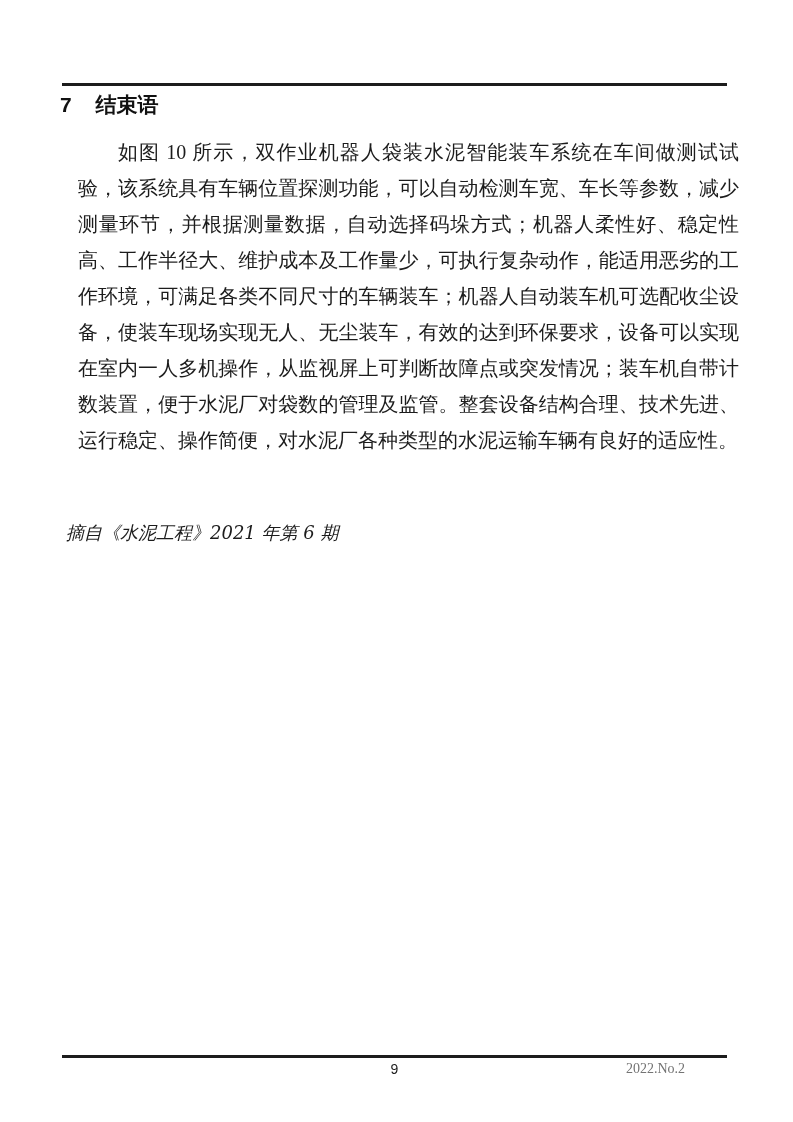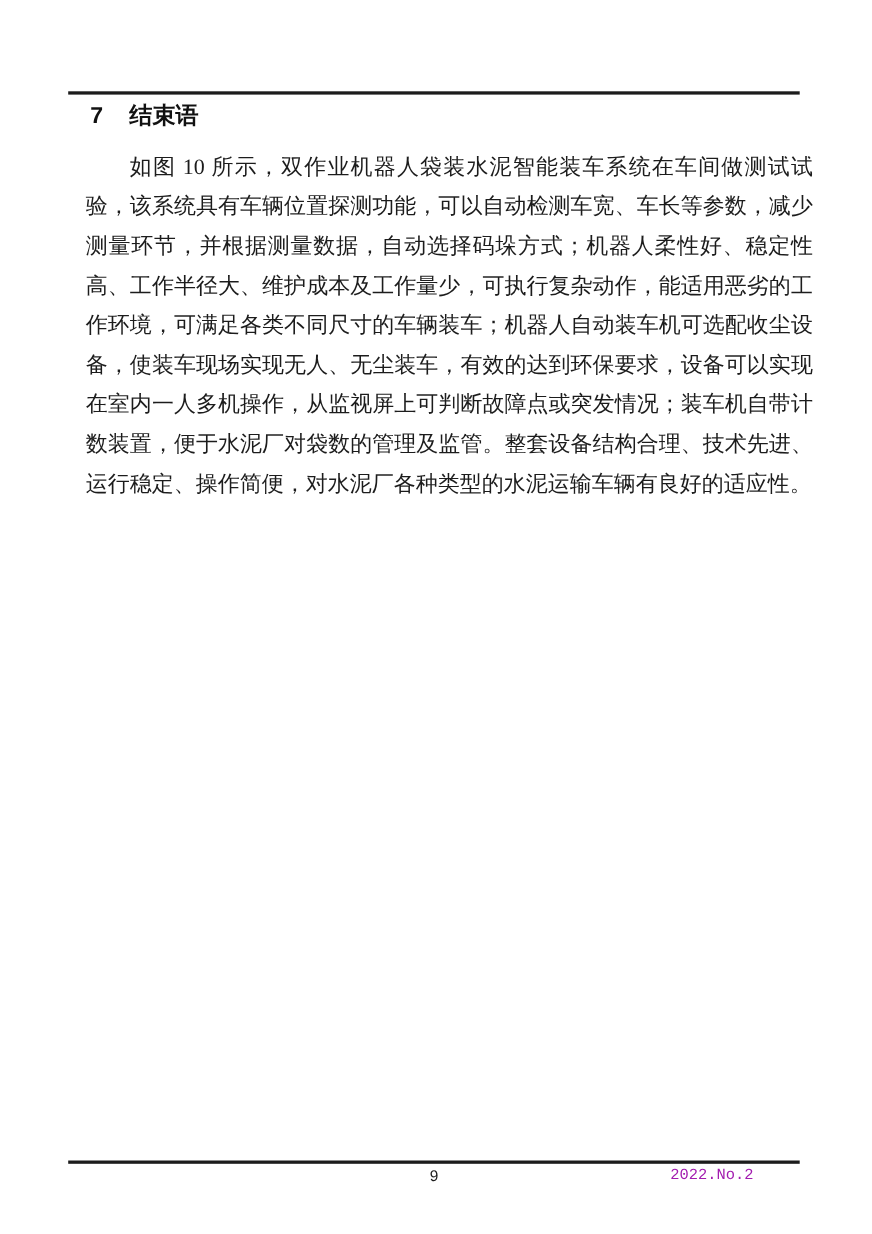--- a/index.html
+++ b/index.html
@@ -38,21 +38,21 @@
     top: 83px;
     left: 62px;
     width: 665px;
     height: 3px;
     background: #1c1c1c;
   }
   
   .section-heading {
     position: absolute;
     top: 91px;
-    left: 82px;
+    left: 60px;
     margin: 0;
     font-family: "Liberation Sans", "DejaVu Sans", sans-serif;
     font-size: 21px;
     font-weight: bold;
     color: #111111;
   }
   .section-number {
     display: inline-block;
     margin-right: 18px;
   }
@@ -96,36 +96,37 @@
     text-align: center;
     font-size: 14px;
     font-family: "Liberation Sans", "DejaVu Sans", sans-serif;
     color: #1c1c1c;
   }
   .issue-number {
     position: absolute;
     top: 1061px;
     right: 108px;
     font-size: 14px;
-    font-family: Liberation Mono, monospace;
-    color: #a21caf;
+    font-family: Liberation Serif, serif;
+    color: #737373;
   }
 </style>
 </head>
 <body>
 
 <div class="page">
 
   <div class="header-rule"></div>
 
   <h1 class="section-heading">
     <span class="section-number">7</span>
     <span class="section-title">结束语</span>
   </h1>
 
   <p class="body-paragraph">如图 10 所示，双作业机器人袋装水泥智能装车系统在车间做测试试验，该系统具有车辆位置探测功能，可以自动检测车宽、车长等参数，减少测量环节，并根据测量数据，自动选择码垛方式；机器人柔性好、稳定性高、工作半径大、维护成本及工作量少，可执行复杂动作，能适用恶劣的工作环境，可满足各类不同尺寸的车辆装车；机器人自动装车机可选配收尘设备，使装车现场实现无人、无尘装车，有效的达到环保要求，设备可以实现在室内一人多机操作，从监视屏上可判断故障点或突发情况；装车机自带计数装置，便于水泥厂对袋数的管理及监管。整套设备结构合理、技术先进、运行稳定、操作简便，对水泥厂各种类型的水泥运输车辆有良好的适应性。</p>
 
+  <p class="citation">摘自《水泥工程》2021 年第 6 期</p>
 
   <div class="footer-rule"></div>
   <div class="page-number">9</div>
   <div class="issue-number">2022.No.2</div>
 
 </div>
 
 </body></html>

